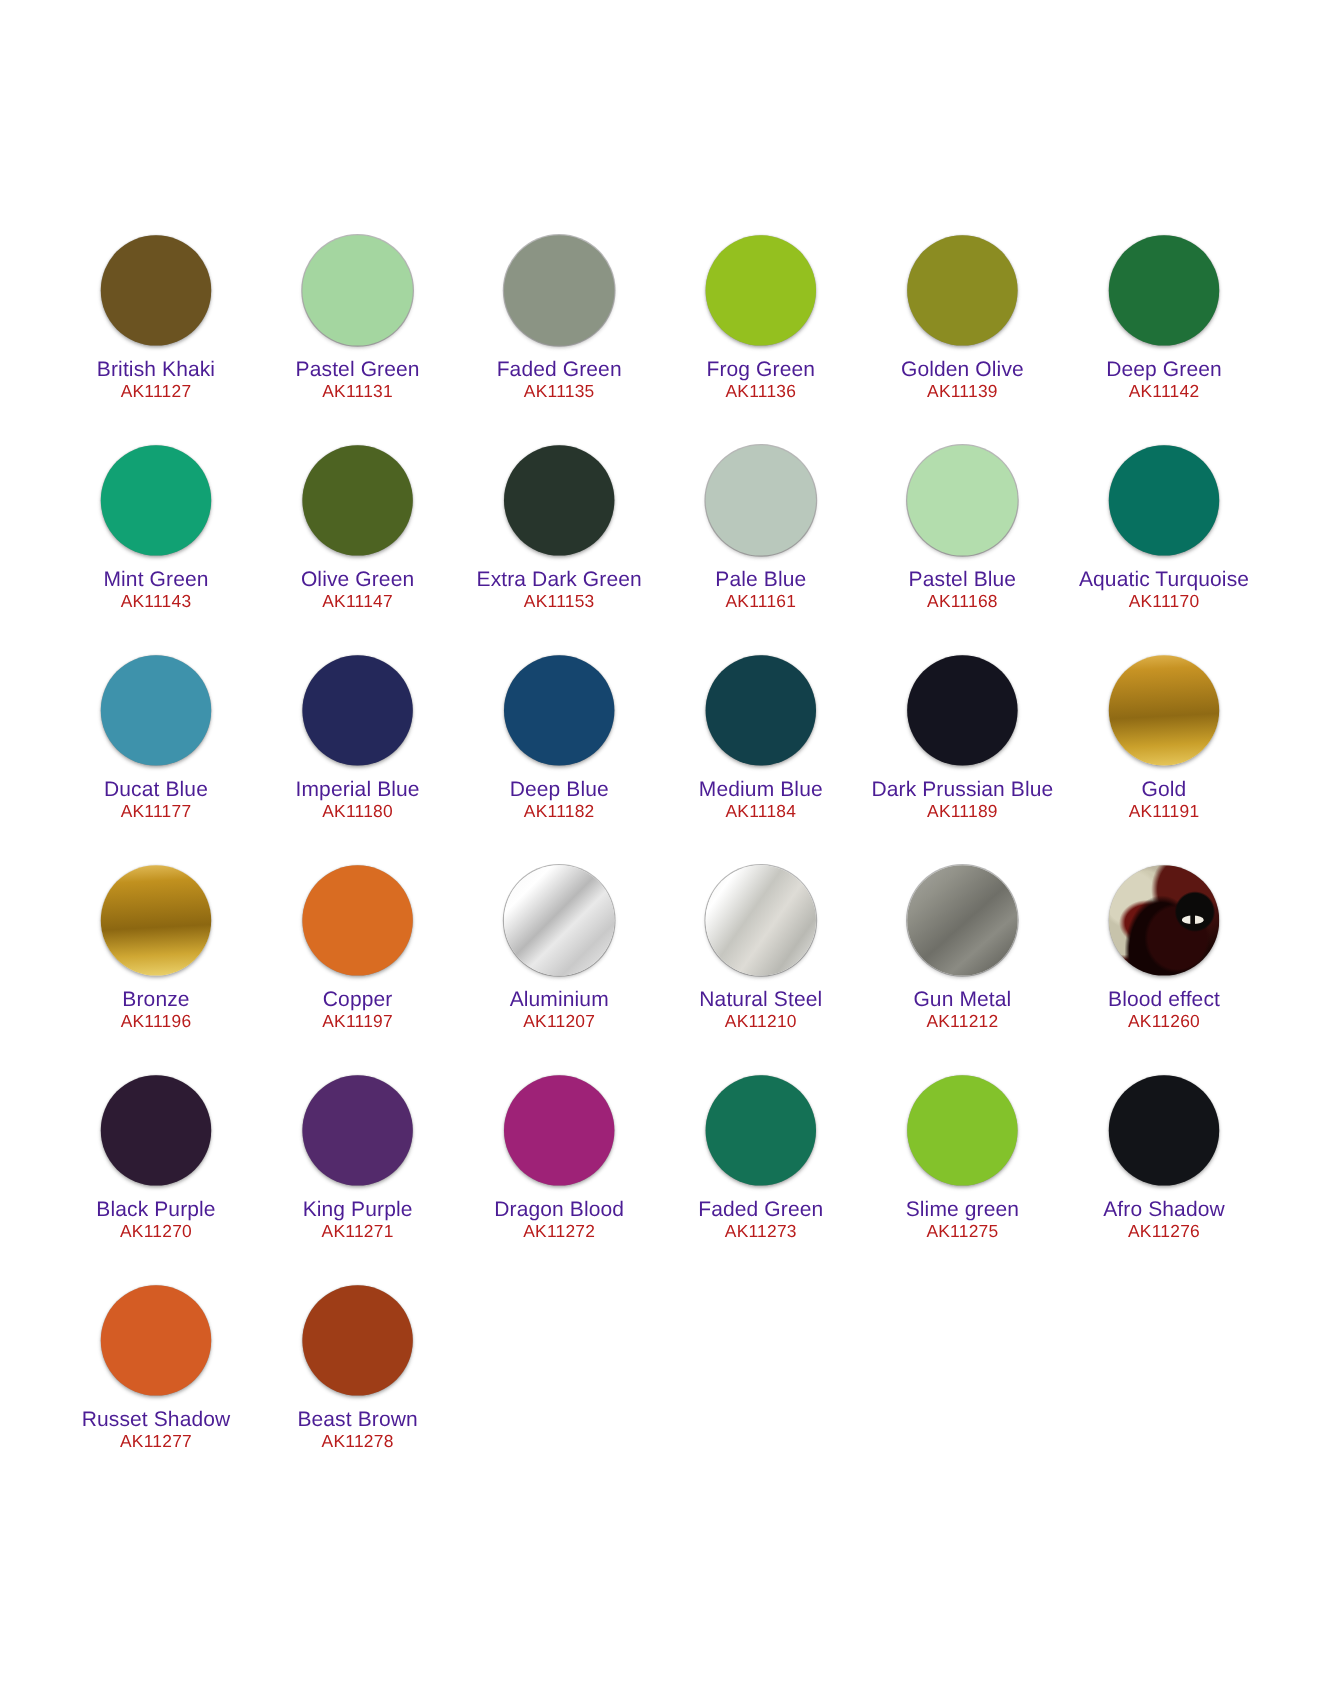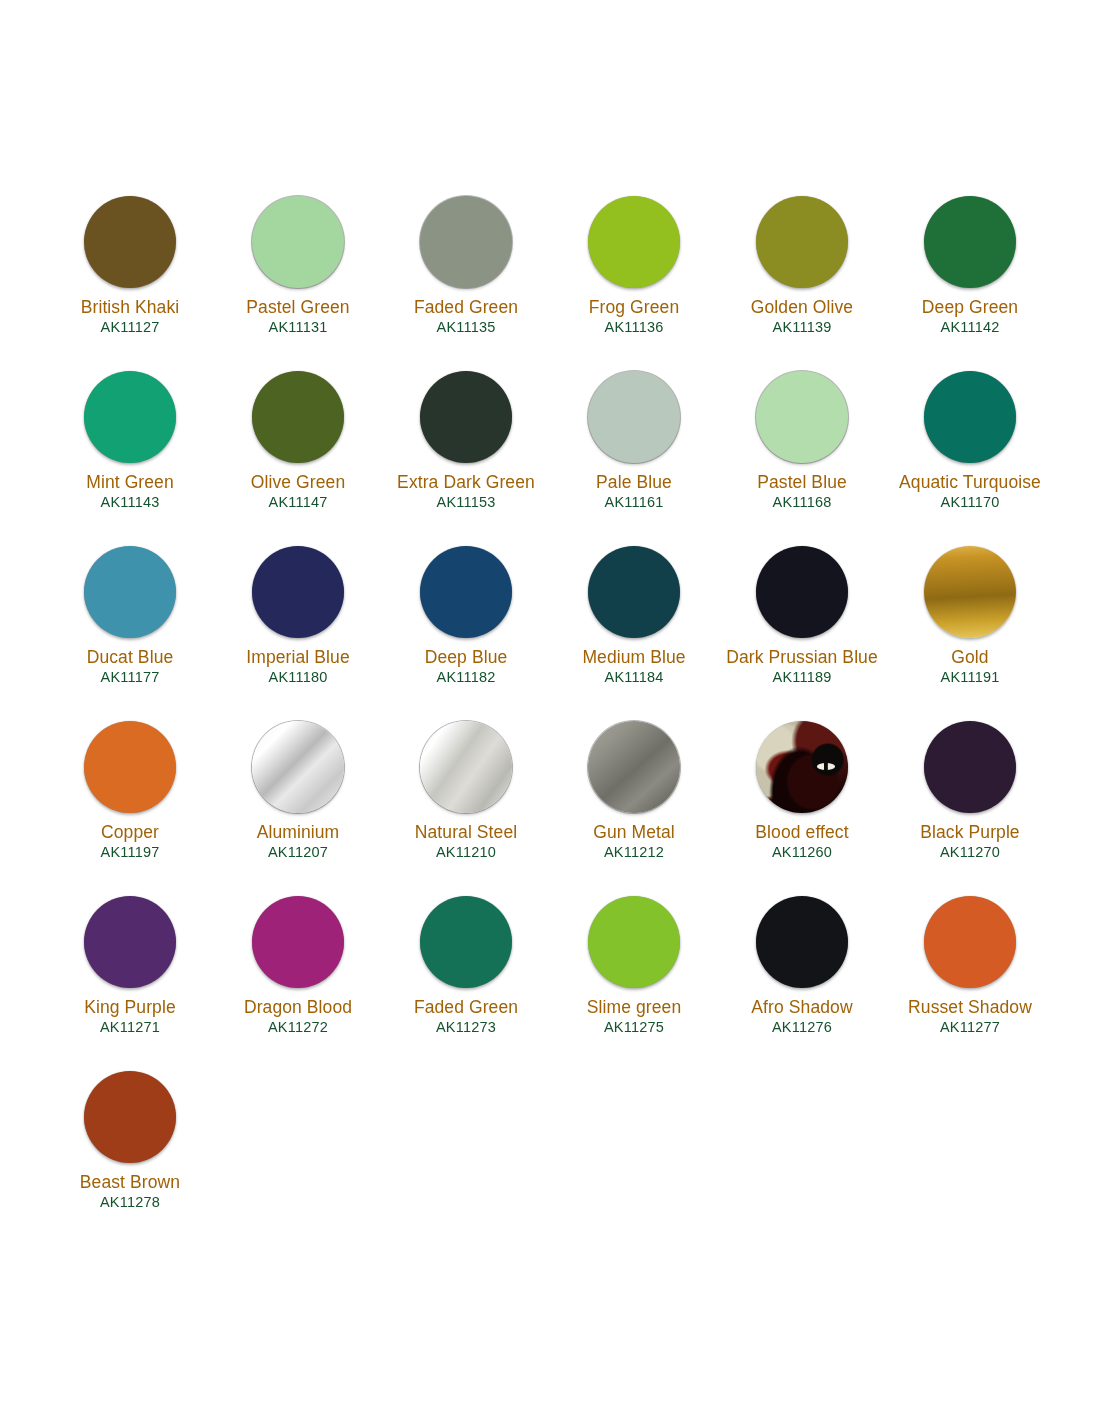--- a/index.html
+++ b/index.html
@@ -56,30 +56,30 @@
     position: relative;
     box-shadow: 0 2px 3px rgba(60,60,60,0.38), 0 0 1px rgba(90,90,90,0.5);
     overflow: hidden;
   }
   .swatch.light-ring {
     box-shadow: 0 2px 3px rgba(60,60,60,0.30), 0 0 0 1px rgba(130,130,130,0.55);
   }
   .label {
     font-size: 17.5px;
     line-height: 21px;
-    color: #a16207;
+    color: #4c1d95;
     letter-spacing: 0.1px;
     max-width: 166px;
     margin-top: 1px;
     font-weight: 400;
   }
   .code {
     font-size: 14.5px;
     line-height: 19px;
-    color: #14532d;
+    color: #b91c1c;
     letter-spacing: 0.2px;
     font-weight: 400;
   }
   
   .tex-blood {
     background-color: #b9b5a0;
     background-image:
       radial-gradient(circle at 78% 42%, #0b0a09 0 17%, rgba(11,10,9,0) 19%),
       radial-gradient(ellipse at 62% 66%, #2a0707 0 30%, rgba(42,7,7,0) 34%),
       radial-gradient(ellipse at 48% 78%, #140303 0 40%, rgba(20,3,3,0) 46%),
@@ -227,20 +227,27 @@
       </div>
       <div class="cell">
         <div class="swatch-wrap">
           <div class="swatch" style="background: linear-gradient(177deg, rgb(224, 180, 78) 0%, rgb(199, 147, 36) 14%, rgb(143, 106, 20) 55%, rgb(202, 160, 43) 80%, rgb(232, 201, 94) 100%);"></div>
         </div>
         <div class="label">Gold</div>
         <div class="code">AK11191</div>
       </div>
       <div class="cell">
         <div class="swatch-wrap">
+          <div class="swatch" style="background: linear-gradient(177deg, rgb(227, 189, 90) 0%, rgb(193, 145, 31) 16%, rgb(140, 103, 17) 56%, rgb(207, 167, 51) 80%, rgb(236, 212, 112) 100%);"></div>
+        </div>
+        <div class="label">Bronze</div>
+        <div class="code">AK11196</div>
+      </div>
+      <div class="cell">
+        <div class="swatch-wrap">
           <div class="swatch" style="background: rgb(217, 108, 34);"></div>
         </div>
         <div class="label">Copper</div>
         <div class="code">AK11197</div>
       </div>
       <div class="cell">
         <div class="swatch-wrap">
           <div class="swatch light-ring" style="background: linear-gradient(135deg, rgb(244, 244, 244) 0%, rgb(255, 255, 255) 22%, rgb(184, 184, 184) 46%, rgb(233, 233, 233) 58%, rgb(201, 201, 201) 76%, rgb(242, 242, 242) 100%);"></div>
         </div>
         <div class="label">Aluminium</div>

